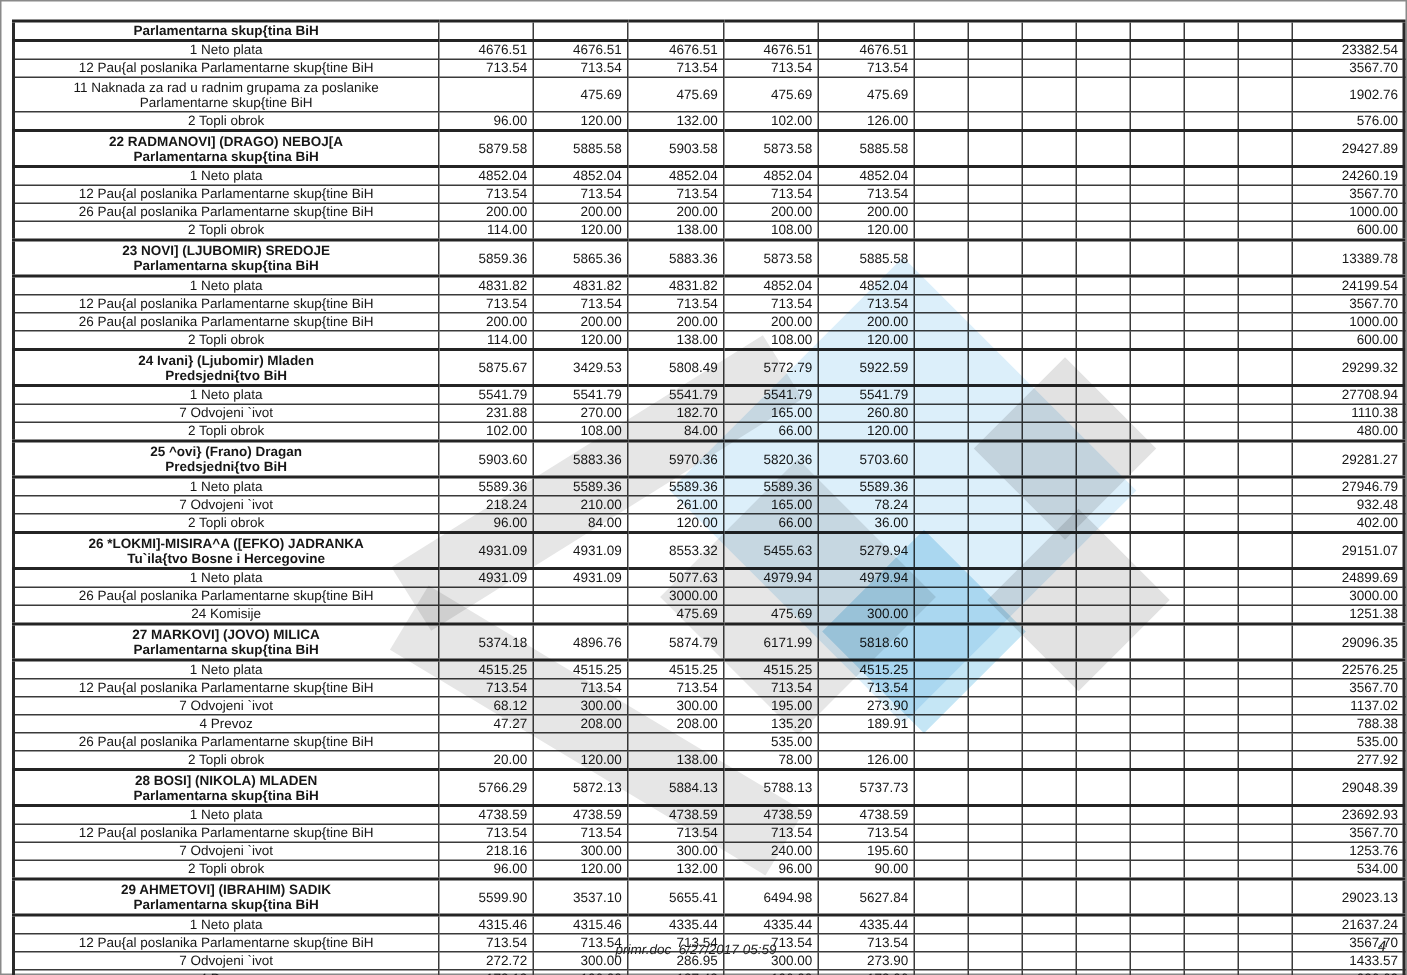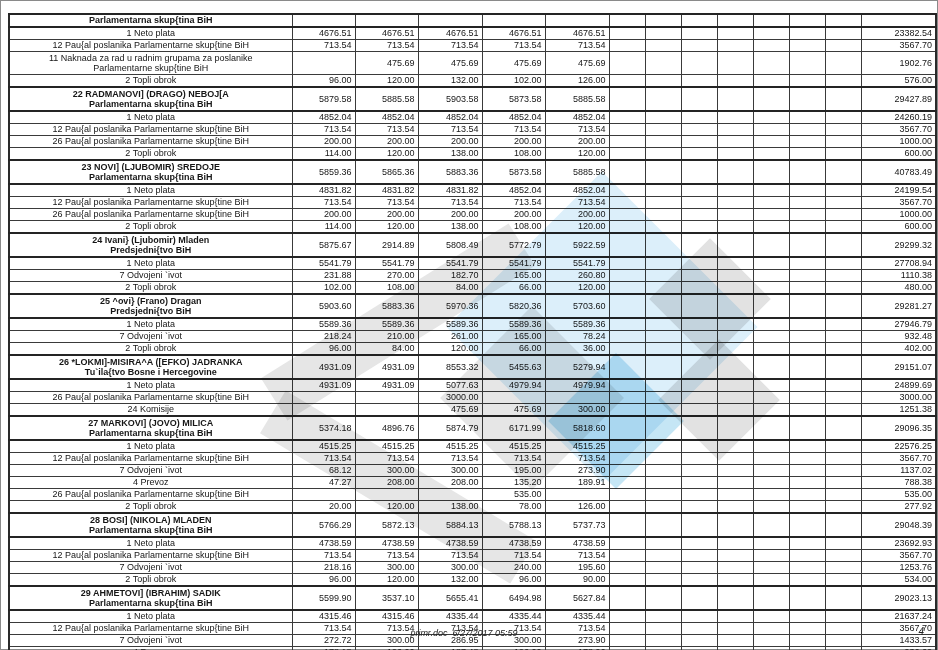--- a/index.html
+++ b/index.html
@@ -232,21 +232,21 @@
           <td class="num">5883.36</td>
           <td class="num">5873.58</td>
           <td class="num">5885.58</td>
           <td class="empty"></td>
           <td class="empty"></td>
           <td class="empty"></td>
           <td class="empty"></td>
           <td class="empty"></td>
           <td class="empty"></td>
           <td class="empty"></td>
-          <td class="tot">40783.49</td>
+          <td class="tot">13389.78</td>
         </tr>
         <tr class="item">
           <td class="lbl">1 Neto plata</td>
           <td class="num">4831.82</td>
           <td class="num">4831.82</td>
           <td class="num">4831.82</td>
           <td class="num">4852.04</td>
           <td class="num">4852.04</td>
           <td class="empty"></td>
           <td class="empty"></td>
@@ -301,21 +301,21 @@
           <td class="empty"></td>
           <td class="empty"></td>
           <td class="empty"></td>
           <td class="empty"></td>
           <td class="empty"></td>
           <td class="tot">600.00</td>
         </tr>
         <tr class="sec">
           <td class="lbl">24 Ivani} (Ljubomir) Mladen<span class="l2">Predsjedni{tvo BiH</span></td>
           <td class="num">5875.67</td>
-          <td class="num">2914.89</td>
+          <td class="num">3429.53</td>
           <td class="num">5808.49</td>
           <td class="num">5772.79</td>
           <td class="num">5922.59</td>
           <td class="empty"></td>
           <td class="empty"></td>
           <td class="empty"></td>
           <td class="empty"></td>
           <td class="empty"></td>
           <td class="empty"></td>
           <td class="empty"></td>

